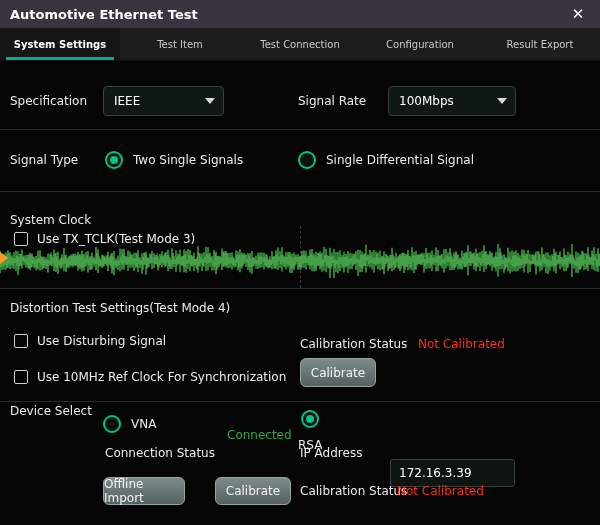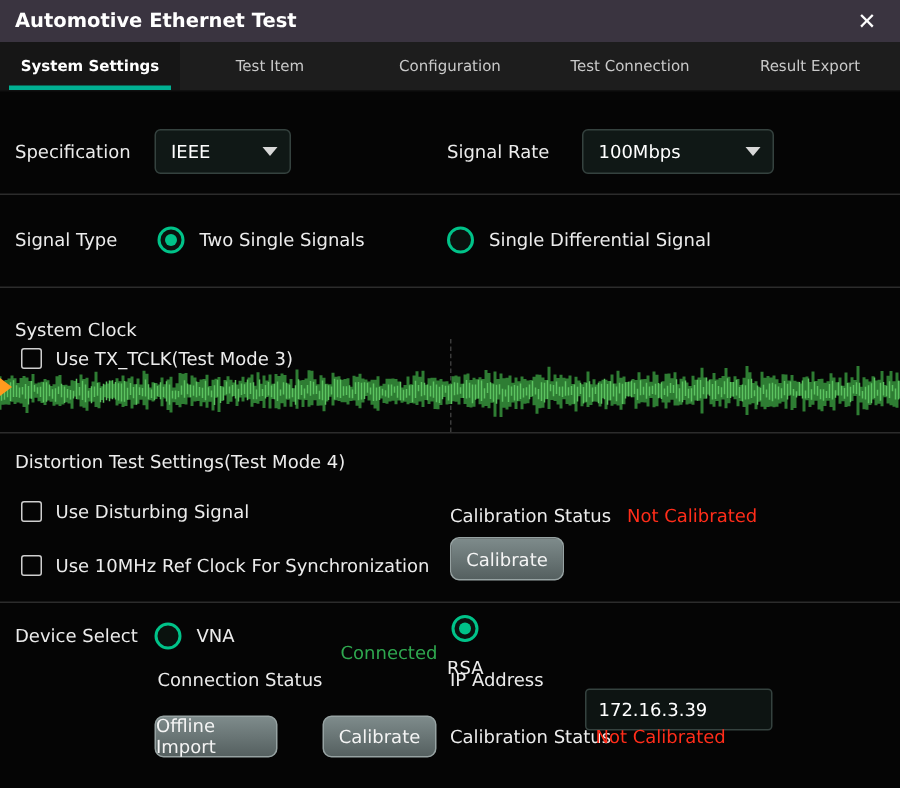--- a/index.html
+++ b/index.html
@@ -78,34 +78,34 @@
   </div>
 
   <div class="tabs">
     <div class="tab active">
         <span>System Settings</span>
       </div>
     <div class="tab">
         <span>Test Item</span>
       </div>
     <div class="tab">
-        <span>Configuration</span>
+        <span>Test Connection</span>
       </div>
     <div class="tab">
-        <span>Test Connection</span>
+        <span>Configuration</span>
       </div>
     <div class="tab">
         <span>Result Export</span>
       </div>
   </div>
 
   <div class="content">
 
     <span class="lbl" style="left:10px;top:25px;line-height:30px;">Specification</span>
-    <div class="dd" style="left:103px;top:25px;width:91px;">
+    <div class="dd" style="left:103px;top:25px;width:121px;">
       <span>IEEE</span>
       <span class="chevron"></span>
     </div>
     <span class="lbl" style="left:298px;top:25px;line-height:30px;">Signal Rate</span>
     <div class="dd" style="left:388px;top:25px;width:128px;">
       <span>100Mbps</span>
       <span class="chevron"></span>
     </div>
 
     <div class="divider" style="top:68px;"></div>
@@ -142,21 +142,21 @@
     <div class="cb-row" style="left:14px;top:309px;">
       <span class="checkbox"></span>
       <span>Use 10MHz Ref Clock For Synchronization</span>
     </div>
     <div class="btn" style="left:300px;top:297px;width:76px;height:29px;">
       <span>Calibrate</span>
     </div>
 
     <div class="divider" style="top:340px;"></div>
 
-    <span class="lbl" style="left:10px;top:349px;line-height:28px;">Device Select</span>
+    <span class="lbl" style="left:10px;top:336px;line-height:28px;">Device Select</span>
     <div class="radio-opt" style="left:103px;top:349px;">
       <span class="radio"></span>
       <span>VNA</span>
     </div>
     <div class="radio-opt" style="left:298px;top:349px;flex-direction:column;">
       <span class="radio selected"></span>
       <span>RSA</span>
     </div>
 
     <span class="lbl" style="left:105px;top:378px;line-height:28px;">Connection Status</span>

